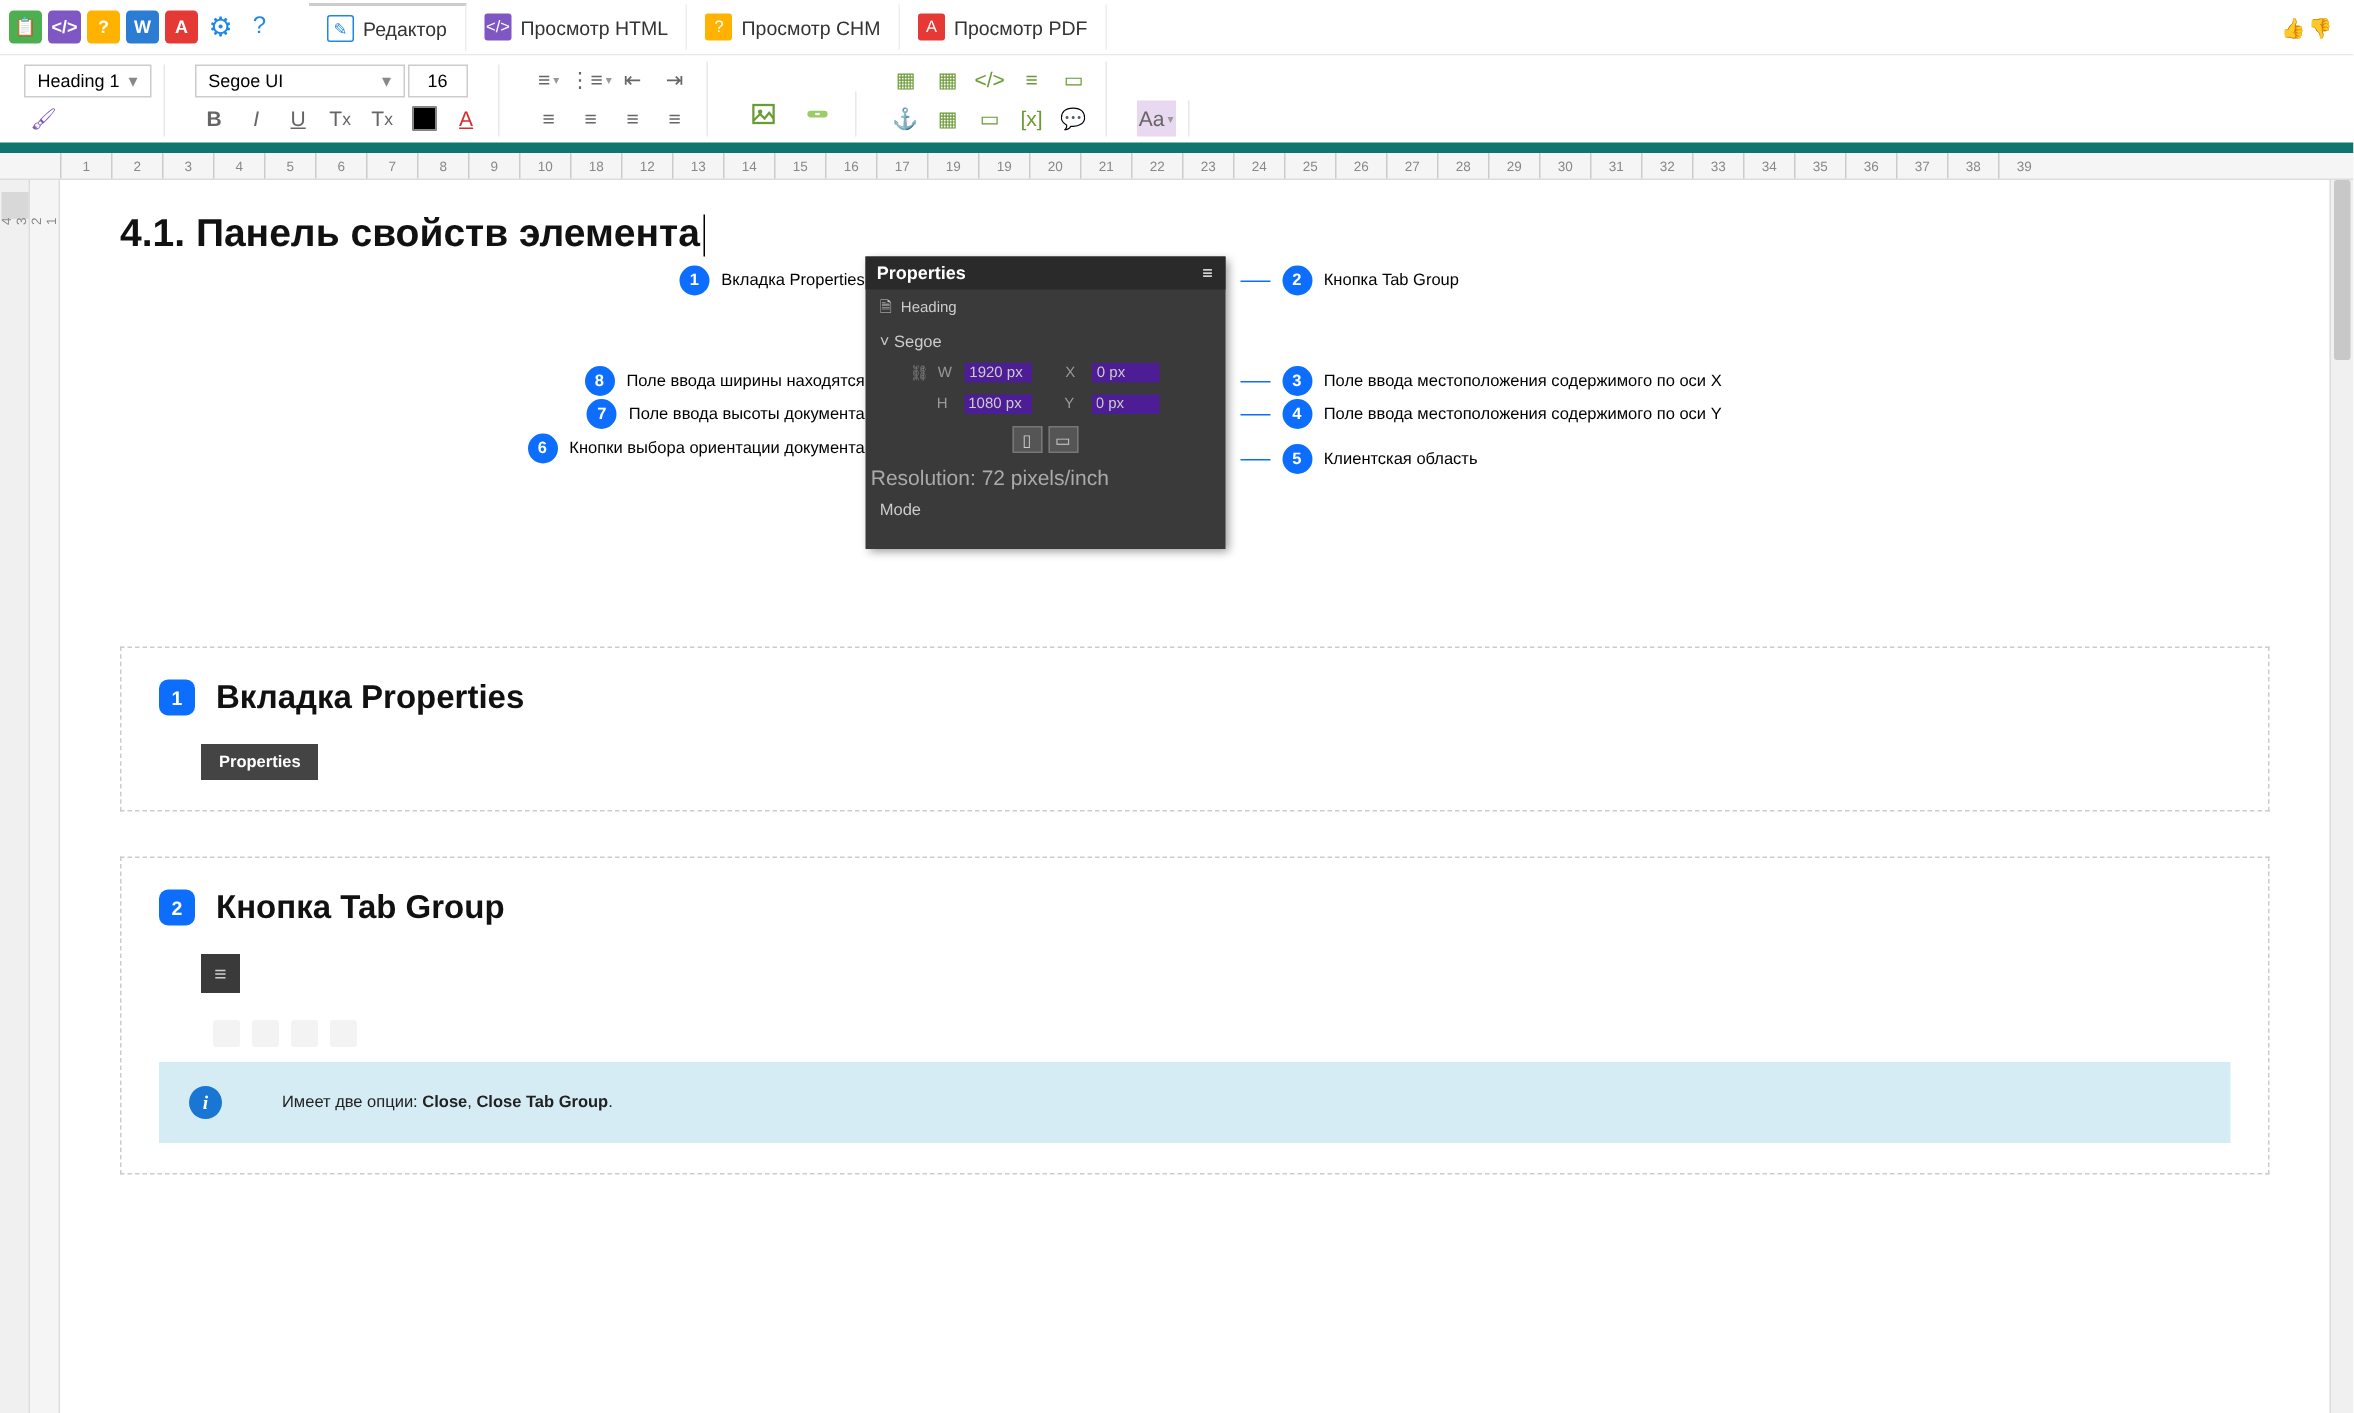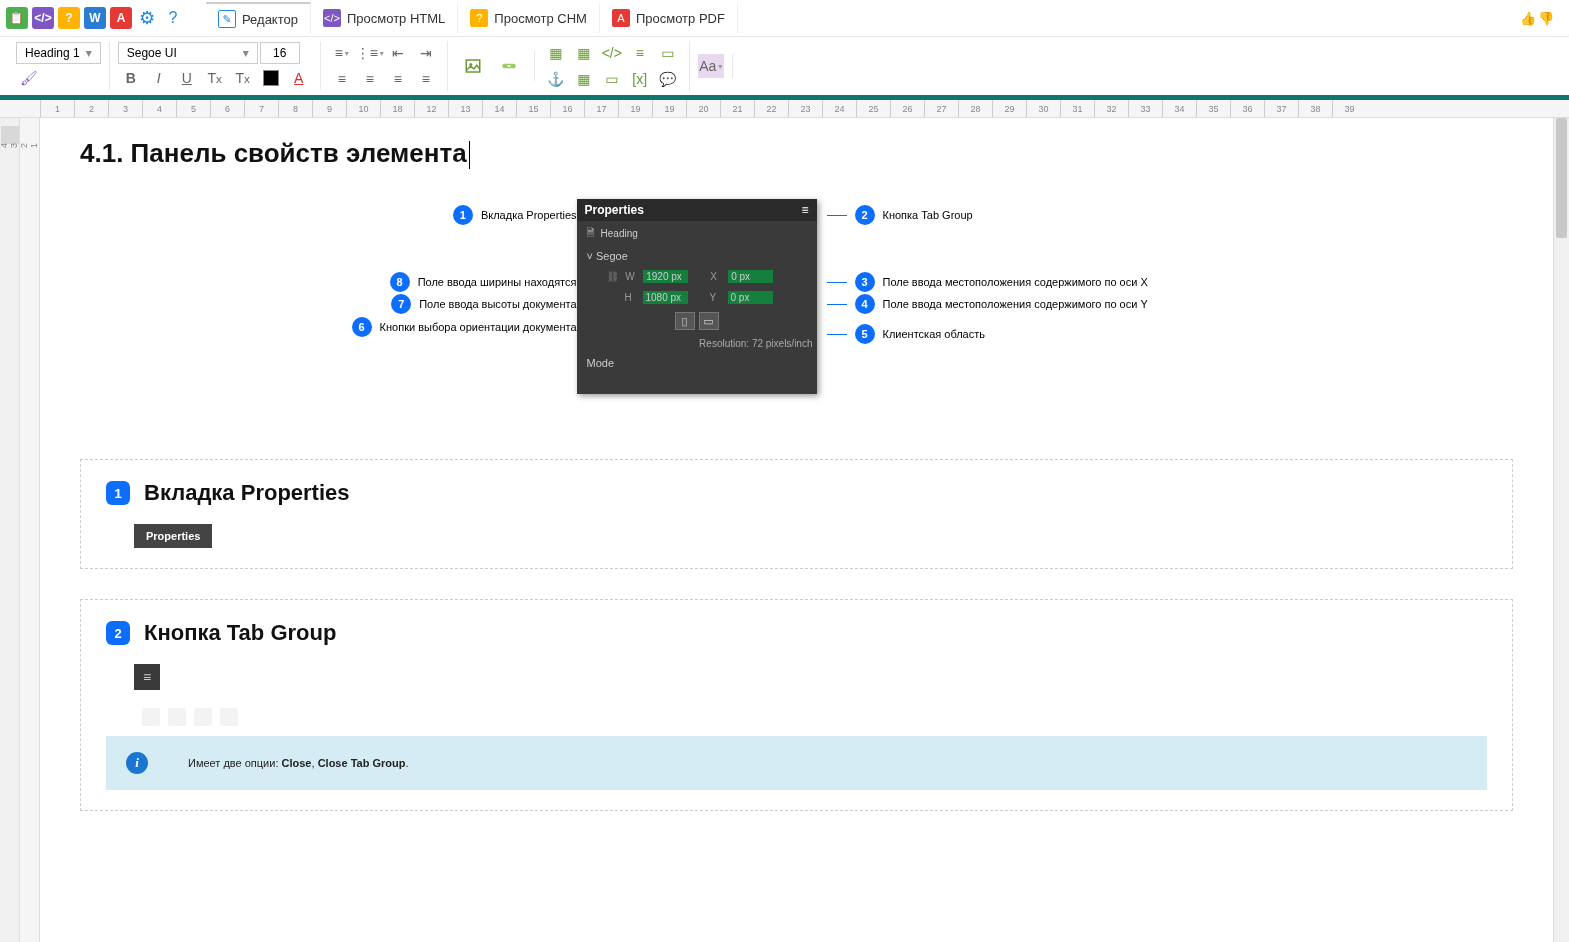--- a/index.html
+++ b/index.html
@@ -5,48 +5,48 @@
 *{box-sizing:border-box;margin:0;padding:0}
 body{font-family:"Segoe UI",Arial,sans-serif;font-size:13px;background:#fff;overflow:hidden}
 .toolbar-icons{display:flex;align-items:center;gap:0;padding:2px 4px;background:#fff;border-bottom:1px solid #e8e8e8}
 .ticon{width:26px;height:26px;display:flex;align-items:center;justify-content:center;font-size:14px;cursor:pointer}
 .sq{width:22px;height:22px;border-radius:3px;display:flex;align-items:center;justify-content:center;color:#fff;font-weight:bold;font-size:12px}
 .tabs{display:flex;align-items:center;background:#fff}
 .tab{display:flex;align-items:center;gap:6px;padding:6px 12px;font-size:13px;color:#333;cursor:pointer;border-right:1px solid #eee}
 .tab.active{background:#fff;border-top:2px solid #ccc}
 .tab-ico{width:18px;height:18px;border-radius:2px;display:flex;align-items:center;justify-content:center;color:#fff;font-size:11px}
 .feedback{margin-left:auto;display:flex;gap:2px;padding-right:10px}
-.ribbon{display:flex;align-items:center;padding:4px 8px;background:#fff;border-bottom:5px solid #0f766e}
+.ribbon{display:flex;align-items:flex-end;gap:12px;padding:4px 8px;background:#fff;border-bottom:7px solid #0f766e}
 .rgroup{display:flex;flex-direction:column;gap:2px;padding:0 8px;border-right:1px solid #e8e8e8}
 .rrow{display:flex;align-items:center;gap:2px}
 .dd{border:1px solid #ccc;padding:3px 8px;font-size:12px;background:#fff;min-width:80px;display:flex;align-items:center;justify-content:space-between}
 .dd::after{content:"▾";color:#888;margin-left:6px}
 .num{border:1px solid #ccc;padding:3px 6px;font-size:12px;width:40px;text-align:center}
 .btn{width:26px;height:24px;display:flex;align-items:center;justify-content:center;color:#666;cursor:pointer;font-size:14px}
 .btn.dd2::after{content:"▾";font-size:8px;margin-left:2px;color:#999}
 .btn-lg{width:34px;height:30px;display:flex;align-items:center;justify-content:center;cursor:pointer}
 .colorbox{width:16px;height:16px;background:#000;border:1px solid #888}
 .ruler-h{height:18px;background:#f5f5f5;border-bottom:1px solid #ddd;position:relative;overflow:hidden;font-size:9px;color:#888;display:flex;align-items:center;padding-left:40px}
 .ruler-h span{display:inline-block;width:34px;text-align:center;border-left:1px solid #ccc;height:18px;line-height:18px}
 .main{display:flex;height:calc(942px - 36px - 46px - 18px)}
 .ruler-v{width:20px;background:#f5f5f5;border-right:1px solid #ddd;writing-mode:vertical-rl;font-size:9px;color:#888;text-align:center;padding-top:10px}
 .ruler-v span{display:block;height:34px;transform:rotate(180deg)}
 .sidebar-l{width:20px;background:#f0f0f0;border-right:1px solid #ddd;padding-top:6px}
 .sidebar-l .sb{width:18px;height:18px;margin:2px auto;background:#d8d8d8}
 .page{flex:1;background:#fff;padding:20px 40px 40px 40px;overflow-y:auto;position:relative}
 .scrollbar{width:16px;background:#f0f0f0;border-left:1px solid #ddd;position:relative}
 .scrollbar .thumb2{position:absolute;top:0;left:2px;right:2px;height:120px;background:#c8c8c8;border-radius:2px}
-h1.doc{font-size:26px;font-weight:700;color:#111;margin-bottom:30px}
+h1.doc{font-size:26px;font-weight:700;color:#111;}
 .cursor{display:inline-block;width:1px;height:28px;background:#000;vertical-align:middle;margin-left:2px}
 .diagram{position:relative;height:230px;margin:0 auto 30px;width:900px}
 .panel{position:absolute;left:230px;top:0;width:240px;height:195px;background:#3a3a3a;color:#ccc;font-size:11px;box-shadow:2px 2px 6px rgba(0,0,0,.4)}
 .panel-hdr{background:#2a2a2a;padding:4px 8px;display:flex;justify-content:space-between;align-items:center;font-size:12px;font-weight:bold;color:#fff}
 .panel-row{display:flex;align-items:center;gap:6px;padding:4px 10px;font-size:10px}
 .panel-sec{padding:4px 10px;font-size:11px;cursor:pointer}
-.pinput{background:#15803d;border:none;color:#ccc;width:45px;font-size:10px;padding:1px 3px}
+.pinput{background:#4c1d95;border:none;color:#ccc;width:45px;font-size:10px;padding:1px 3px}
 .plabel{width:12px;color:#999}
 .orient{display:flex;gap:4px;justify-content:center;padding:4px}
 .orient-btn{width:20px;height:18px;background:#555;border:1px solid #777;display:flex;align-items:center;justify-content:center}
 .callout{position:absolute;display:flex;align-items:center;gap:8px;font-size:11px}
 .callout.left{flex-direction:row-reverse;text-align:right}
 .co-num{width:20px;height:20px;border-radius:50%;background:#0d6efd;color:#fff;display:flex;align-items:center;justify-content:center;font-size:11px;font-weight:bold;flex-shrink:0}
 .co-line{height:1px;background:#0d6efd;flex-shrink:0}
 .section{border:1px dashed #ccc;padding:20px 25px;margin-bottom:30px}
 .section-hdr{display:flex;align-items:center;gap:14px;margin-bottom:18px}
 .sec-num{width:24px;height:24px;border-radius:6px;background:#0d6efd;color:#fff;display:flex;align-items:center;justify-content:center;font-weight:bold;font-size:13px}
@@ -279,21 +279,21 @@
           <span class="plabel">H</span>
           <input class="pinput" value="1080 px" style="">
           <span style="width:10px"></span>
           <span class="plabel">Y</span>
           <input class="pinput" value="0 px" style="">
         </div>
         <div class="orient">
           <div class="orient-btn">▯</div>
           <div class="orient-btn">▭</div>
         </div>
-        <div style="text-align:right;font-size:10px;color:#aaa;padding:4px">Resolution: 72 pixels/inch</div>
+        <div style="text-align:left;font-size:14px;color:#aaa;padding:4px">Resolution: 72 pixels/inch</div>
         <div class="panel-sec">Mode</div>
       </div>
 
       <div class="callout left" style="top:6px;left:0;width:230px">
           <span>Вкладка Properties</span>
           <span class="co-num">1</span>
         </div>
       <div class="callout left" style="top:73px;left:0;width:230px">
           <span>Поле ввода ширины находятся</span>
           <span class="co-num">8</span>

